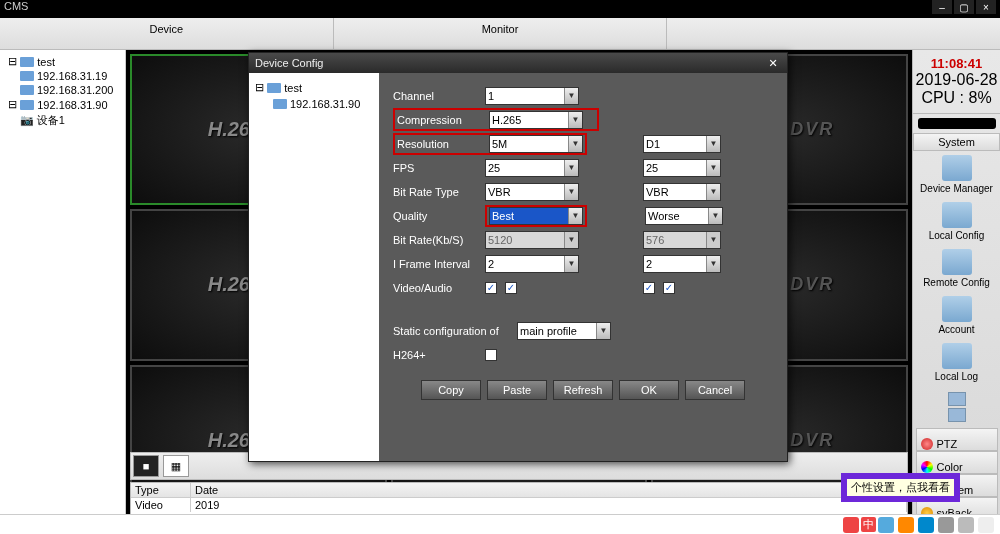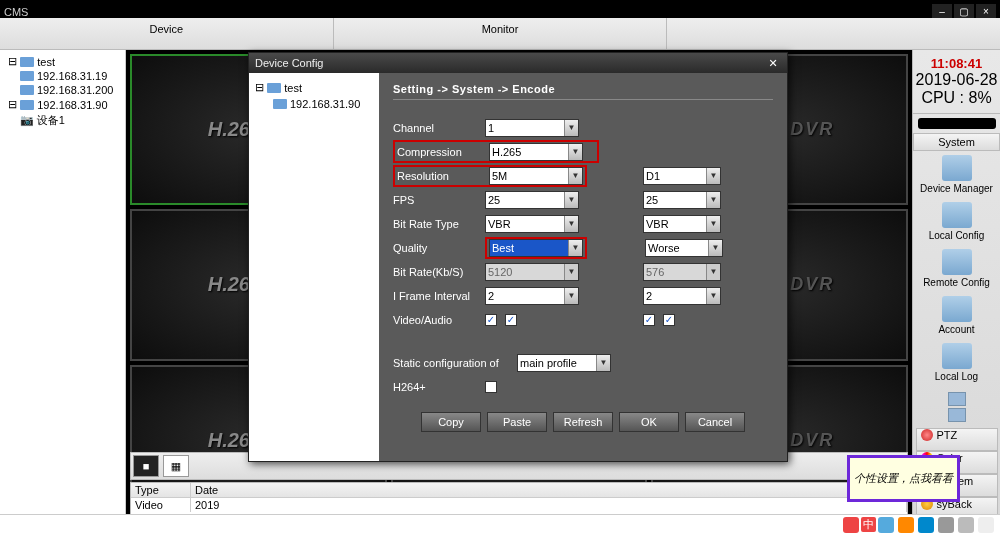--- a/index.html
+++ b/index.html
@@ -1,18 +1,18 @@
 <!DOCTYPE html>
 <html><head>
 <meta charset="utf-8">
 <style>
   * { box-sizing: border-box; margin: 0; padding: 0; font-family: Tahoma, Arial, sans-serif; }
   body { width: 1000px; height: 534px; background: #fff; overflow: hidden; position: relative; font-size: 11px; }
 
-  .titlebar { height: 18px; background: #000; color: #ccc; display: flex; align-items: flex-end; padding: 0 4px; }
+  .titlebar { height: 18px; background: #000; color: #ccc; display: flex; align-items: flex-start; padding: 0 4px; }
   .titlebar .spacer { flex: 1; }
   .titlebar .winbtn { width: 20px; height: 14px; background: #222; margin-left: 2px; display: flex; align-items: center; justify-content: center; color: #fff; font-size: 10px; }
 
   .tabbar { height: 32px; background: linear-gradient(#eee,#ddd); border-bottom: 1px solid #bbb; display: flex; }
   .tab { flex: 1; text-align: center; line-height: 22px; border-right: 1px solid #bbb; }
   .tab:last-child { border-right: none; margin-top: 44px; }
 
   .main { display: flex; height: 470px; }
 
   .device-tree { width: 126px; background: #fff; border-right: 1px solid #ccc; padding: 4px 2px; font-size: 11px; }
@@ -38,21 +38,21 @@
   .clock { text-align: center; padding: 6px 0; border-bottom: 1px solid #bbb; width: 100%; }
   .clock .t { color: #c00; font-size: 13px; font-weight: bold; }
   .clock .d, .clock .c { font-size: 16px; }
   .video-bar { height: 14px; background: #000; width: 78px; border-radius: 3px; margin: 4px 0; }
   .system-hdr { background: linear-gradient(#f4f4f4,#dcdcdc); width: 100%; text-align: center; padding: 2px 0; border: 1px solid #bbb; font-size: 11px; }
   .ritem { width: 100%; text-align: center; padding: 4px 0; font-size: 10px; }
   .ritem .ico { width: 30px; height: 26px; background: linear-gradient(#b0cfe8,#7aa8d0); border-radius: 3px; margin: 0 auto 2px; }
   .playbar { display: flex; flex-direction: column; gap: 2px; margin: 6px 2px; font-size: 10px; width: 84px; }
   .playrow { display: flex; justify-content: center; }
   .playbtn { width: 18px; height: 14px; background: #99b8d8; border: 1px solid #7793ad; margin: 0 1px; }
-  .sidebtn { display:flex; align-items:flex-start; gap:4px; background: linear-gradient(#f4f4f4,#dcdcdc); height: 30px; padding:0 4px; border:1px solid #bbb; width: 82px; }
+  .sidebtn { display:flex; align-items:flex-end; gap:4px; background: linear-gradient(#f4f4f4,#dcdcdc); height: 30px; padding:0 4px; border:1px solid #bbb; width: 82px; }
   .sidebtn .dot { width: 12px; height: 12px; border-radius: 50%; }
 
   
   .modal { position: absolute; left: 248px; top: 52px; width: 540px; height: 410px; background: #585858; border: 1px solid #222; box-shadow: 2px 2px 8px rgba(0,0,0,.7); display: flex; flex-direction: column; }
   .modal-title { height: 20px; background: linear-gradient(#4a4a4a,#2a2a2a); color: #eee; font-size: 11px; display: flex; align-items: center; padding: 0 6px; text-align: right; }
   .modal-title .closex { margin-left: auto; width: 16px; height: 14px; display:flex; align-items:center; justify-content:center; color:#fff; }
   .modal-body { flex:1; display:flex; }
   .modal-tree { width: 130px; background:#fff; padding:6px; font-size:11px; }
   .modal-content { flex:1; background:#5a5a5a; padding:10px 14px; color:#eee; font-size:11px; }
   .breadcrumb { border-bottom: 1px solid #888; padding-bottom: 4px; margin-bottom: 16px; color:#fff; font-weight:bold; letter-spacing:.5px; }
@@ -62,21 +62,21 @@
   .select.best { background:#1a56c8; color:#fff;text-align:center; }
   .select.readonly { background:#d8d8d8; color:#666; }
   .select .arrow { position:absolute; right:0; top:0; bottom:0; width:14px; background: linear-gradient(#eee,#bbb); border-left:1px solid #888; display:flex; align-items:center; justify-content:center; font-size:8px; color:#333; }
   .select.readonly .arrow { background:#ccc; }
   .w1 { width: 94px; } .w2 { width: 78px; }
   .red-box { border: 2px solid #c00; padding: 0 2px; }
   .checkbox { width: 12px; height: 12px; background:#fff; border:1px solid #333; display:inline-flex; align-items:center; justify-content:center; font-size:10px; color:#1a56c8; line-height:1; }
   .buttons { display:flex; gap:6px; margin-top: 14px; justify-content: center; }
   .btn { width: 60px; height: 20px; background: linear-gradient(#888,#555); border:1px solid #333; color:#fff; font-size:11px; text-align:center; line-height:19px; }
 
-  .tooltip { position:absolute; right:40px; bottom:32px; background:#ffffe1; border:3px solid #6d28d9; font-size:11px; padding:13px 4px;font-style:italic; }
+  .tooltip { position:absolute; right:40px; bottom:32px; background:#ffffe1; border:6px solid #6d28d9; font-size:11px; padding:1px 4px; }
 
   .notif { position:absolute; left:0; right:0; bottom:0; height:20px; display:flex; align-items:center; padding:0 4px; background:#fff; border-top:1px solid #ccc; }
   .notif .spacer { flex:1; }
   .notif .nic { width:16px; height:16px; border-radius:3px; margin:0 2px; }
   .dvr-txt { font-family: Arial Black, Arial; font-size: 18px; color:#555; letter-spacing: 2px; }
 </style>
 </head>
 <body>
 
 <div class="titlebar">
@@ -199,21 +199,20 @@
   </div>
   <div class="modal-body">
     <div class="modal-tree">
       <div class="tree-node" style="padding:2px 0">⊟ <span class="tree-icon"></span> <span>test</span></div>
       <div class="tree-node" style="padding:2px 0 2px 18px">
           <span class="tree-icon"></span> 
           <span>192.168.31.90</span>
         </div>
     </div>
     <div class="modal-content">
-      <div class="breadcrumb">Setting -&gt; System -&gt; Encode</div>
 
       <div class="field-row">
         <span class="lbl">Channel</span>
         <div class="select w1">
             <span>1</span>
             <span class="arrow">▼</span>
           </div>
       </div>
 
       <div class="field-row red-box" style="width:206px">

